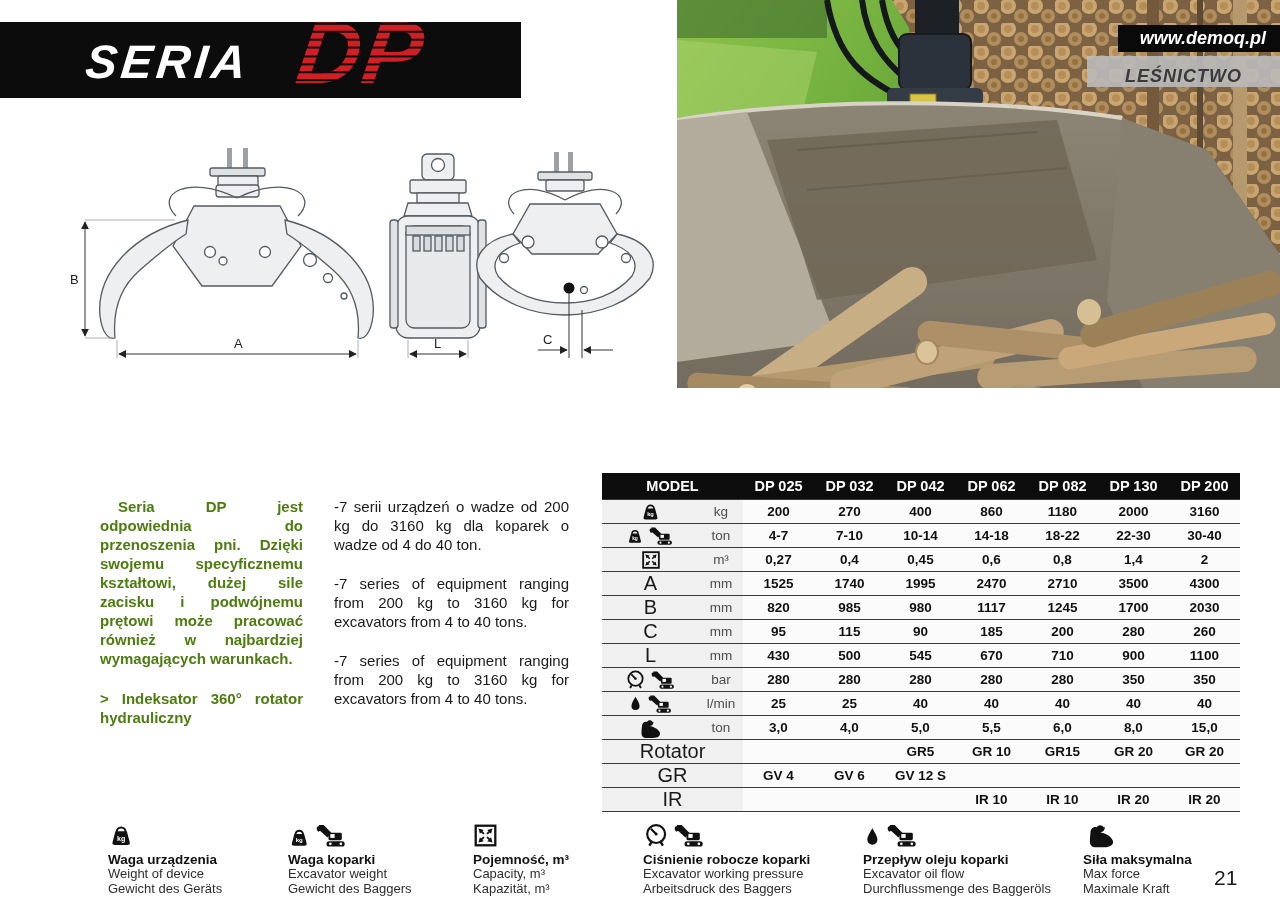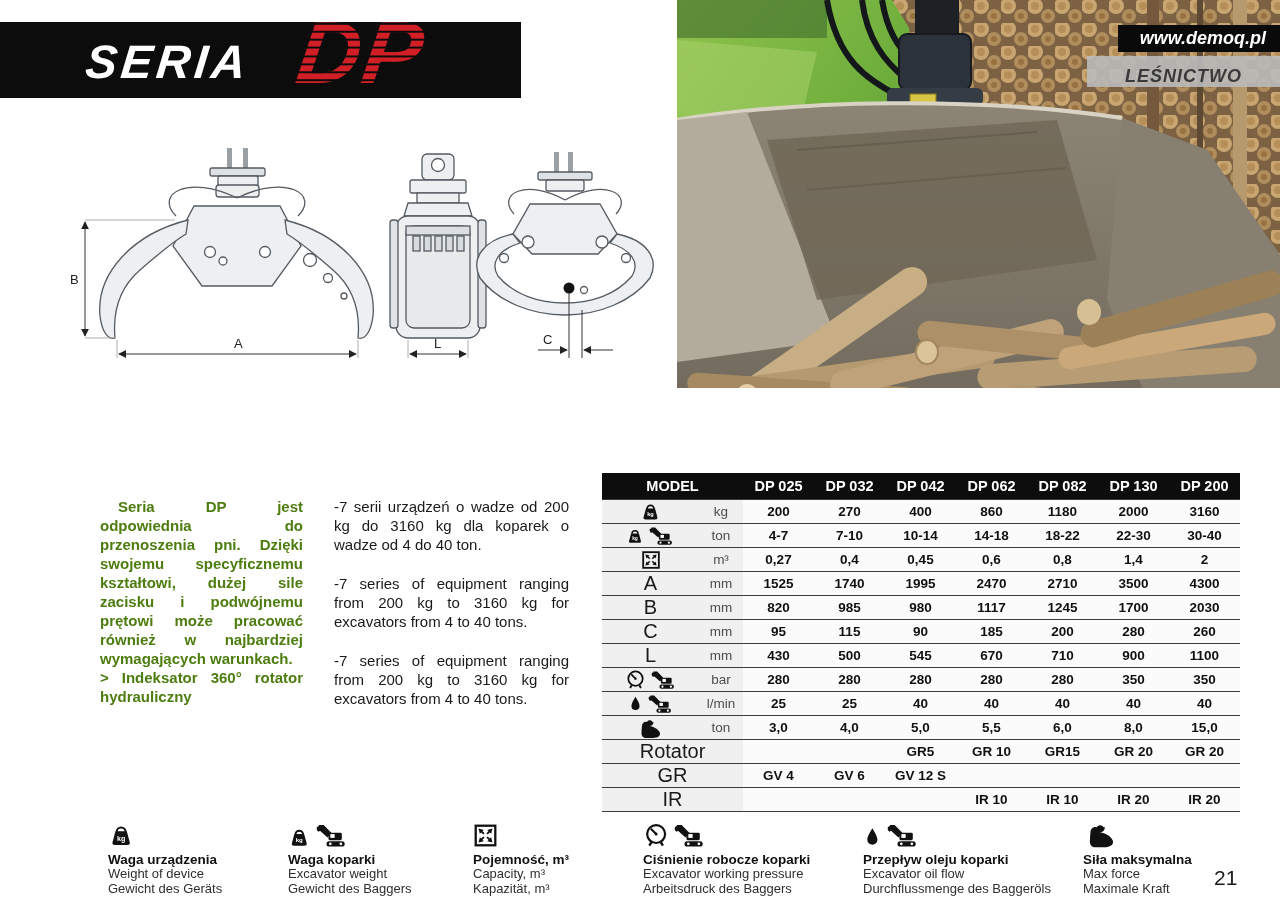--- a/index.html
+++ b/index.html
@@ -28,21 +28,21 @@
     background:rgba(186,186,186,0.9); display:flex; align-items:flex-end; justify-content:center; }
   .lesnictwo-strip span { font-style:italic; font-weight:bold; font-size:18px; color:#3a3a3a; letter-spacing:1px; }
 
   
   .drawings { position:absolute; left:60px; top:140px; }
 
   
   .intro-pl { position:absolute; left:100px; top:497px; width:203px; font-size:15px;
     line-height:19px; font-weight:bold; text-align:justify; color:#4d7c0f; }
   .intro-pl .para { text-indent:18px; }
-  .intro-pl .bullet { text-indent:0; }
+  .intro-pl .bullet { margin-top:21px; text-indent:0; }
   .intro-mid { position:absolute; left:334px; top:497px; width:235px; font-size:15px;
     line-height:19px; font-weight:normal; text-align:justify; color:#1a1a1a; }
   .intro-mid p { margin-bottom:20px; }
 
   
   .spec-table { position:absolute; left:602px; top:473px; width:638px; border-bottom:1px solid #3a3a3a; }
   .t-row { display:grid; grid-template-columns:97px 44px repeat(7,1fr); height:24px;
     border-top:1px solid #3a3a3a; background:#fbfbfb; align-items:stretch; }
   .t-header { height:26px; background:#0d0d0d; border-top:none; }
   .t-cell { display:flex; align-items:center; justify-content:center; overflow:hidden; }

